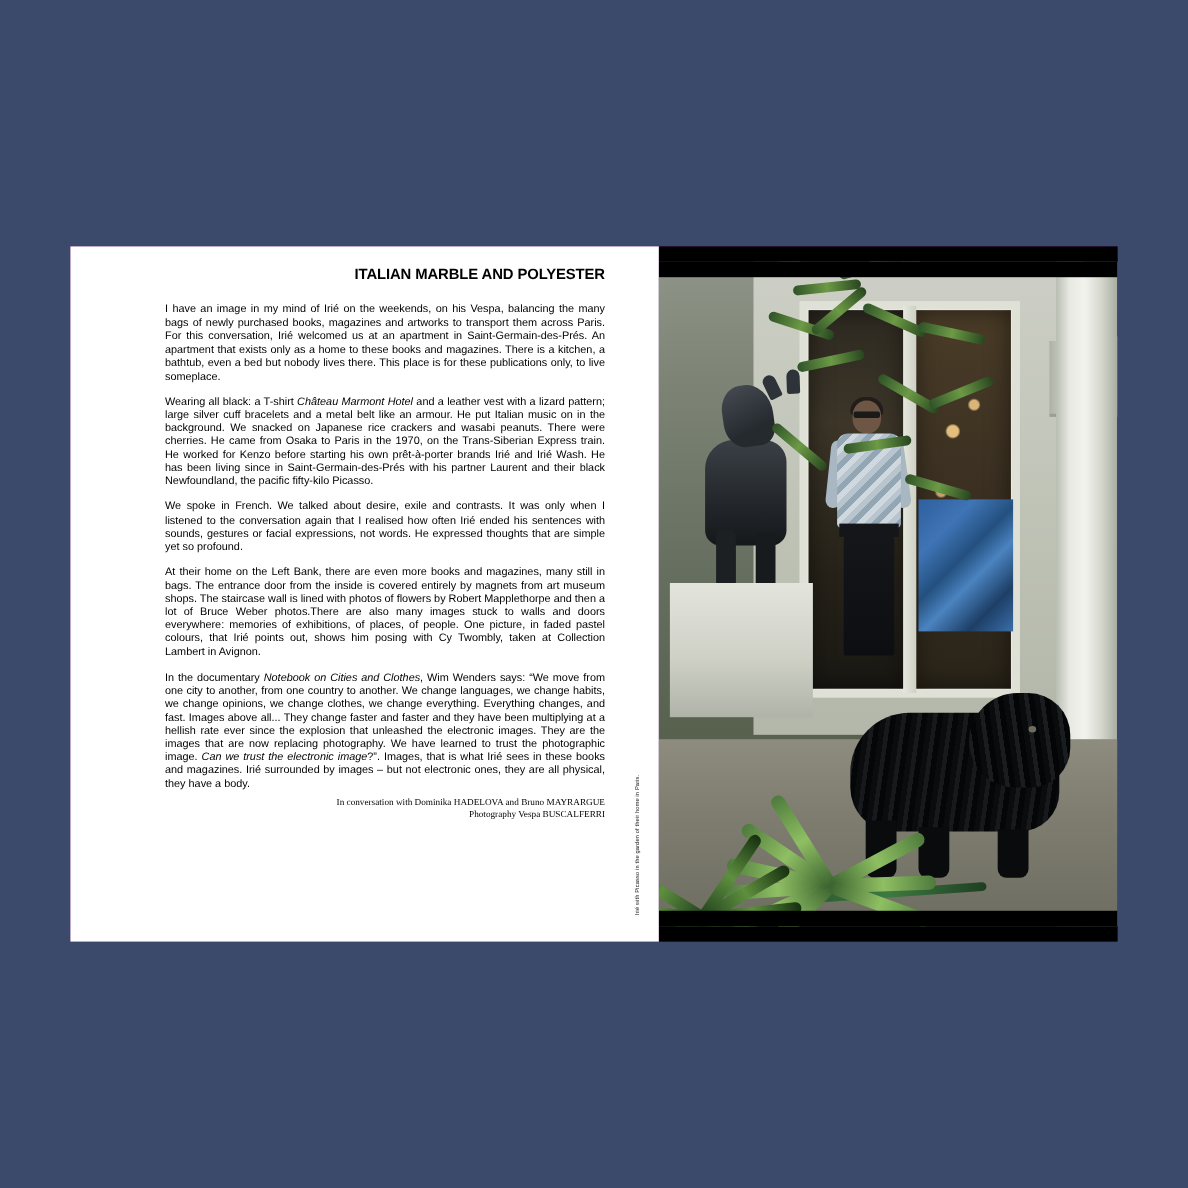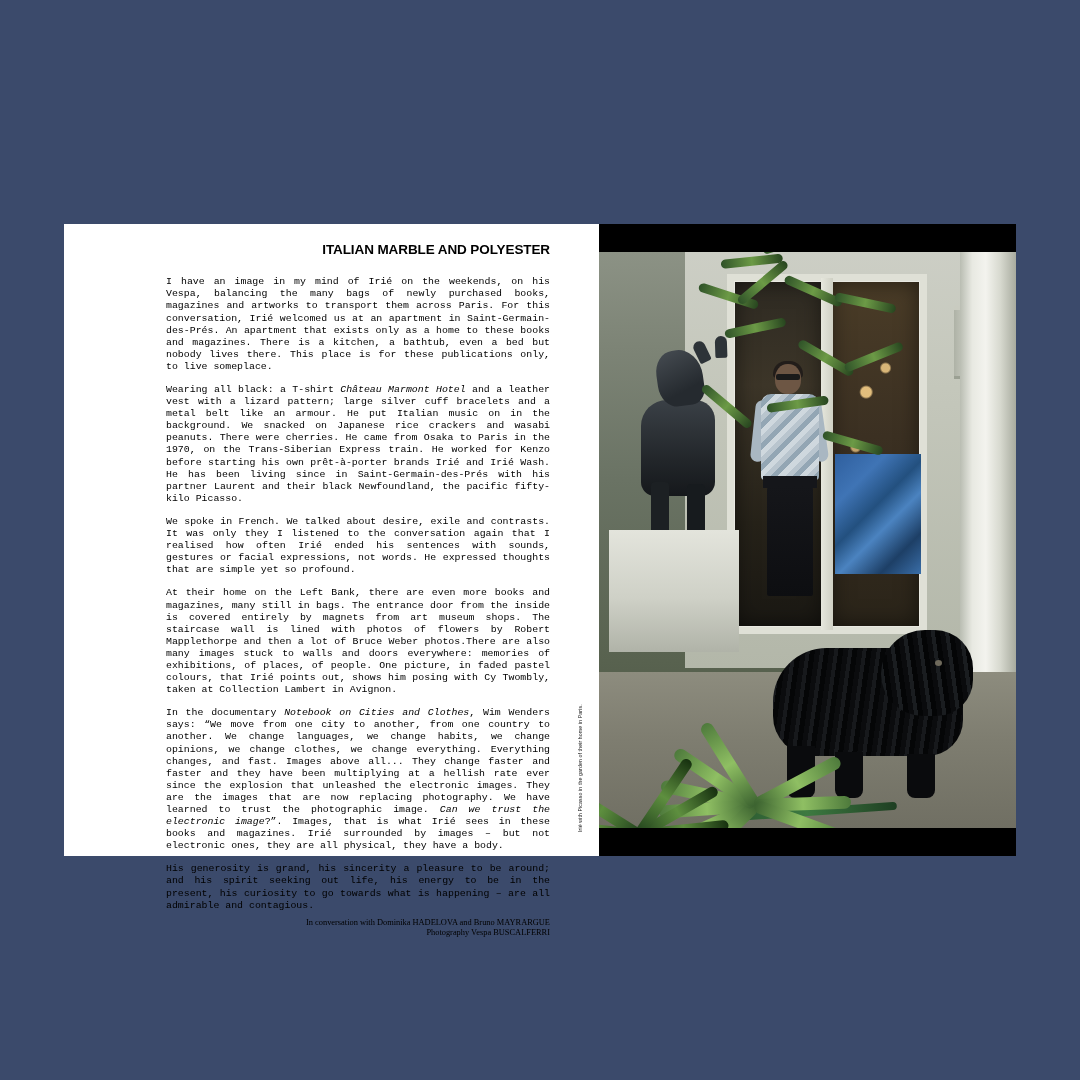--- a/index.html
+++ b/index.html
@@ -44,27 +44,27 @@
     letter-spacing: -0.1px;
     line-height: 1.28;
     color: #000;
     text-align: right;
     margin: 0 0 18px 0;
   }
   .headline .line2 {
     display: block;
   }
   .body-p {
-    font-family: Liberation Mono, monospace;
+    font-family: Liberation Sans, sans-serif;
     font-size: 9.9px;
     line-height: 12.1px;
     color: #000;
     text-align: justify;
     text-justify: inter-word;
-    margin: 0 0 11px 16px;
+    margin: 0 0 11px 0;
     -webkit-hyphens: auto;
     hyphens: auto;
   }
   .body-p:last-of-type { margin-bottom: 0; }
   .body-p i { font-style: italic; }
   .credits {
     font-family: "Liberation Serif", serif;
     font-size: 8.4px;
     line-height: 10.6px;
     color: #000;
@@ -474,24 +474,23 @@
 
   <div class="page-left">
     <div class="text-col">
 
       <div class="headline">
         <span>ITALIAN MARBLE AND POLYESTER</span>
       </div>
 
       <p class="body-p">I have an image in my mind of Irié on the weekends, on his Vespa, balancing the many bags of newly purchased books, magazines and artworks to transport them across Paris. For this conversation, Irié welcomed us at an apartment in Saint-Germain-des-Prés. An apartment that exists only as a home to these books and magazines. There is a kitchen, a bathtub, even a bed but nobody lives there. This place is for these publications only, to live someplace.</p>
       <p class="body-p">Wearing all black: a T-shirt <i>Château Marmont Hotel</i> and a leather vest with a lizard pattern; large silver cuff bracelets and a metal belt like an armour. He put Italian music on in the background. We snacked on Japanese rice crackers and wasabi peanuts. There were cherries. He came from Osaka to Paris in the 1970, on the Trans-Siberian Express train. He worked for Kenzo before starting his own prêt-à-porter brands Irié and Irié Wash. He has been living since in Saint-Germain-des-Prés with his partner Laurent and their black Newfoundland, the pacific fifty-kilo Picasso.</p>
-      <p class="body-p">We spoke in French. We talked about desire, exile and contrasts. It was only they I listened to the conversation again that I realised how often Irié ended his sentences with sounds, gestures or facial expressions, not words. He expressed thoughts that are simple yet so profound.</p>
+      <p class="body-p">We spoke in French. We talked about desire, exile and contrasts. It was only when I listened to the conversation again that I realised how often Irié ended his sentences with sounds, gestures or facial expressions, not words. He expressed thoughts that are simple yet so profound.</p>
       <p class="body-p">At their home on the Left Bank, there are even more books and magazines, many still in bags. The entrance door from the inside is covered entirely by magnets from art museum shops. The staircase wall is lined with photos of flowers by Robert Mapplethorpe and then a lot of Bruce Weber photos.There are also many images stuck to walls and doors everywhere: memories of exhibitions, of places, of people. One picture, in faded pastel colours, that Irié points out, shows him posing with Cy Twombly, taken at Collection Lambert in Avignon.</p>
       <p class="body-p">In the documentary <i>Notebook on Cities and Clothes</i>, Wim Wenders says: “We move from one city to another, from one country to another. We change languages, we change habits, we change opinions, we change clothes, we change everything. Everything changes, and fast. Images above all... They change faster and faster and they have been multiplying at a hellish rate ever since the explosion that unleashed the electronic images. They are the images that are now replacing photography. We have learned to trust the photographic image. <i>Can we trust the electronic image</i>?”. Images, that is what Irié sees in these books and magazines. Irié surrounded by images – but not electronic ones, they are all physical, they have a body.</p>
-      <p class="body-p">His generosity is grand, his sincerity a pleasure to be around; and his spirit seeking out life, his energy to be in the present, his curiosity to go towards what is happening – are all admirable and contagious.</p>
 
       <div class="credits">
         <div>In conversation with Dominika HADELOVA and Bruno MAYRARGUE</div>
         <div>Photography Vespa BUSCALFERRI</div>
       </div>
     </div>
 
     <div class="gutter-caption">
       <span>Irié with Picasso in the garden of their home in Paris.</span>
     </div>

